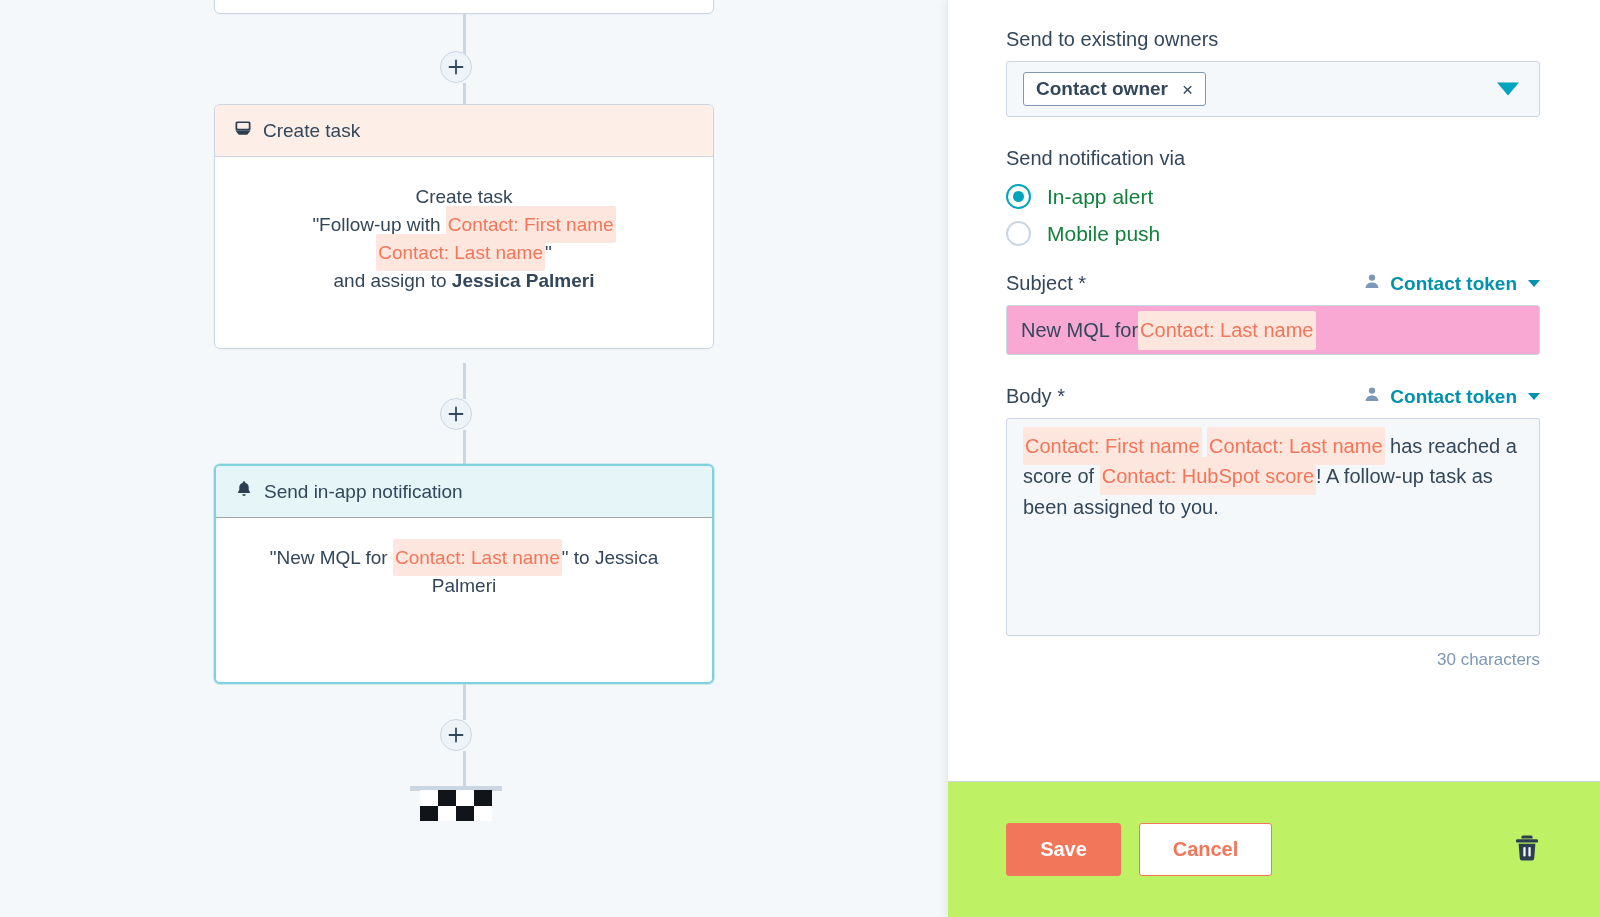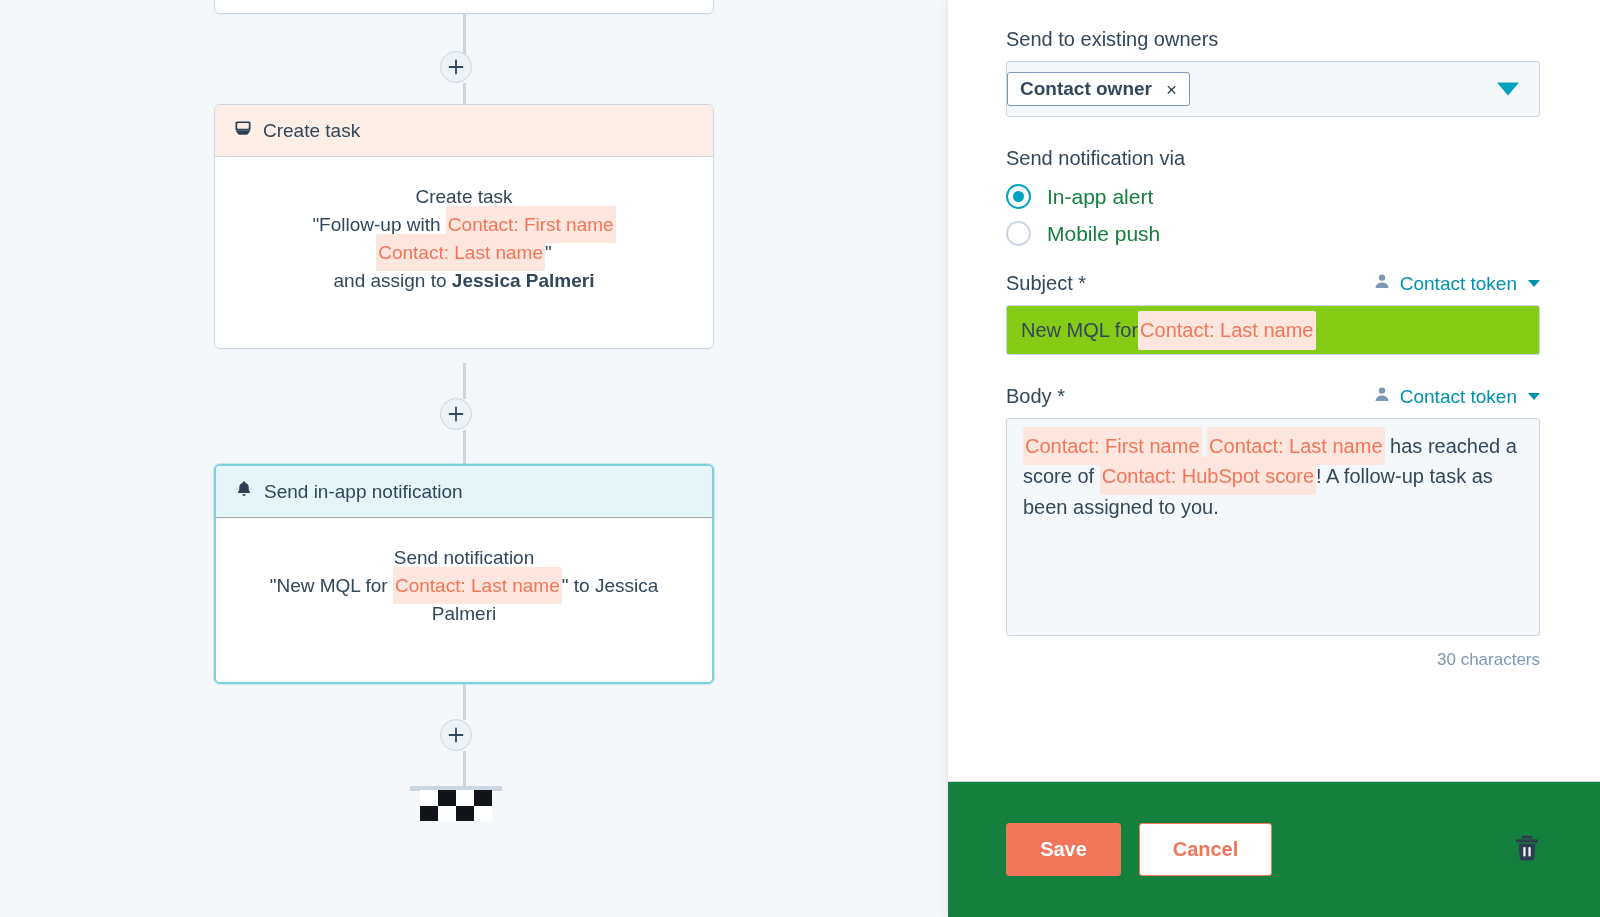--- a/index.html
+++ b/index.html
@@ -89,30 +89,30 @@
 
   .field-label{
     font-size:20px;color:#33475b;font-weight:normal;margin:0 0 10px;
   }
   .label-row{
     display:flex;align-items:center;justify-content:space-between;
     margin:0 0 10px;
   }
   .token-link{
     display:flex;align-items:center;gap:9px;
-    color:#0091ae;font-size:19px;font-weight:normal;cursor:pointer;
+    color:#0091ae;font-size:19px;font-weight:bold;cursor:pointer;
   }
   .token-link .caret{
     width:0;height:0;border-left:6px solid transparent;border-right:6px solid transparent;
     border-top:7px solid #0091ae;margin-left:2px;
   }
 
   .select-box{
     position:relative;height:56px;border:1px solid #cbd6e2;border-radius:3px;
-    background:#f5f8fa;display:flex;align-items:center;padding:0 0;
+    background:#f5f8fa;display:flex;align-items:center;padding:0 16px;
     box-sizing:border-box;cursor:pointer;
   }
   .chip{
     display:inline-flex;align-items:center;gap:14px;
     border:1px solid #7c98b6;background:#ffffff;border-radius:3px;
     height:34px;padding:0 12px;box-sizing:border-box;
     font-size:19px;color:#33475b;font-weight:bold;
   }
   .chip .x{font-size:19px;color:#33475b;font-weight:normal;cursor:pointer;line-height:1;}
   .select-caret{
@@ -125,36 +125,36 @@
   .radio{
     width:25px;height:25px;border-radius:50%;box-sizing:border-box;
     border:2px solid #cbd6e2;background:#fff;flex:none;
     display:flex;align-items:center;justify-content:center;
   }
   .radio.on{border:2px solid #00a4bd;}
   .radio.on:after{content:"";width:11px;height:11px;border-radius:50%;background:#00a4bd;display:block;}
   .radio-label{font-size:21px;color:#15803d;}
 
   .text-input{
-    height:50px;border:1px solid #cbd6e2;border-radius:3px;background:#84cc16;
+    height:50px;border:1px solid #cbd6e2;border-radius:3px;background:#f9a8d4;
     display:flex;align-items:center;padding:0 14px;box-sizing:border-box;
     font-size:20px;color:#33475b;cursor:text;
   }
   .textarea{
     height:218px;border:1px solid #cbd6e2;border-radius:3px;background:#f5f8fa;
     padding:12px 16px;box-sizing:border-box;
     font-size:20px;line-height:1.52;color:#33475b;cursor:text;
   }
   .char-count{
     text-align:right;font-size:17px;color:#7c98b6;margin-top:14px;
   }
 
   .panel-footer{
     position:absolute;left:0;bottom:0;width:652px;height:136px;
-    background:#15803d;border-top:1px solid #cbd6e2;
+    background:#bef264;border-top:1px solid #cbd6e2;
     display:flex;align-items:center;padding:0 58px;box-sizing:border-box;
   }
   .btn{
     font-family:"Liberation Sans", sans-serif;
     font-size:20px;font-weight:bold;border-radius:3px;cursor:pointer;
     height:53px;display:flex;align-items:center;justify-content:center;
     box-sizing:border-box;
   }
   .btn-primary{background:#f2765a;color:#fff;border:1px solid #f2765a;width:115px;}
   .btn-secondary{background:#fff;color:#f2765a;border:1px solid #f2765a;width:133px;margin-left:18px;}
@@ -213,21 +213,20 @@
         <div class="node-head notif">
           <span>
             <svg width="20" height="20" viewBox="0 0 20 20" aria-hidden="true">
               <path d="M10 2.2a1.3 1.3 0 0 1 1.3 1.3v.4a4.6 4.6 0 0 1 3.4 4.43v2.6l1.2 2.1a.7.7 0 0 1-.6 1.07H4.7a.7.7 0 0 1-.6-1.07l1.2-2.1v-2.6A4.6 4.6 0 0 1 8.7 3.9v-.4A1.3 1.3 0 0 1 10 2.2z" fill="#2d3e50"></path>
               <path d="M8.2 15.2h3.6a1.8 1.8 0 0 1-3.6 0z" fill="#2d3e50"></path>
             </svg>
           </span>
           <span>Send in-app notification</span>
         </div>
         <div class="node-body">
-          <div>Send notification</div>
           <div>
             <span>"New MQL for </span><span class="tok">Contact: Last name</span><span>" to </span><span>Jessica Palmeri</span>
           </div>
         </div>
       </div>
 
       <div class="connector" style="top:684px;height:36px;"></div>
       <div class="plus-btn" style="top:719px;">
         <svg width="16" height="16" viewBox="0 0 16 16" aria-hidden="true">
           <path d="M8 1.5v13M1.5 8h13" stroke="#33475b" stroke-width="1.8" stroke-linecap="round"></path>

